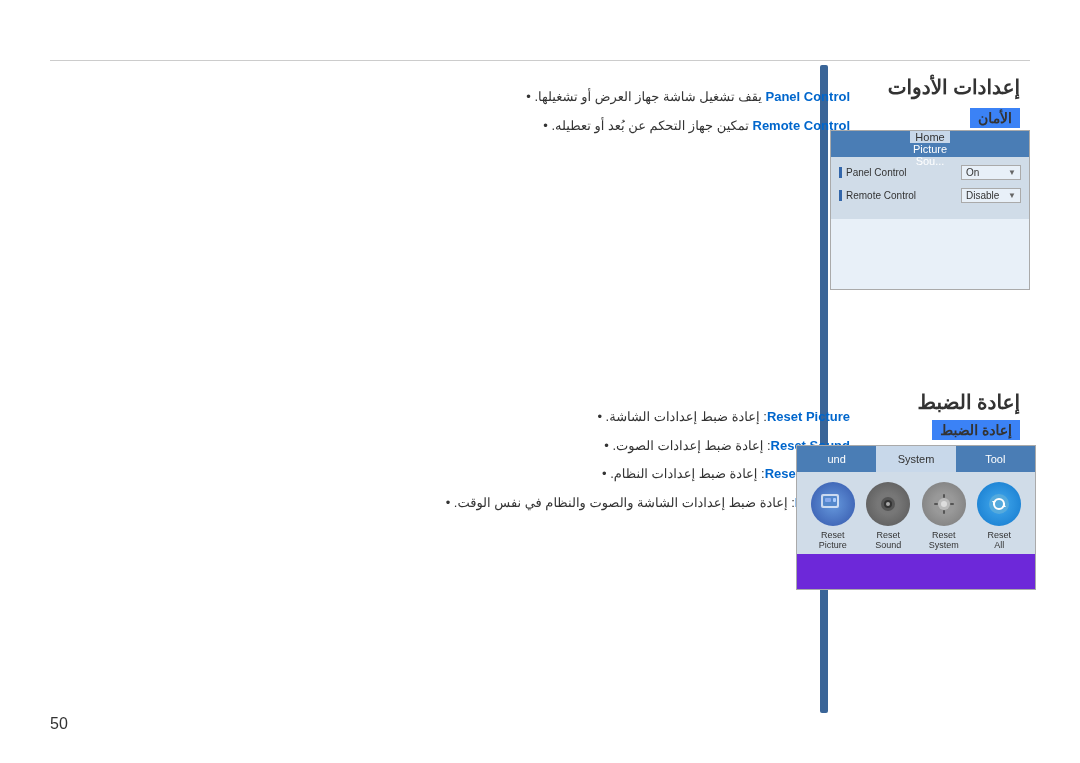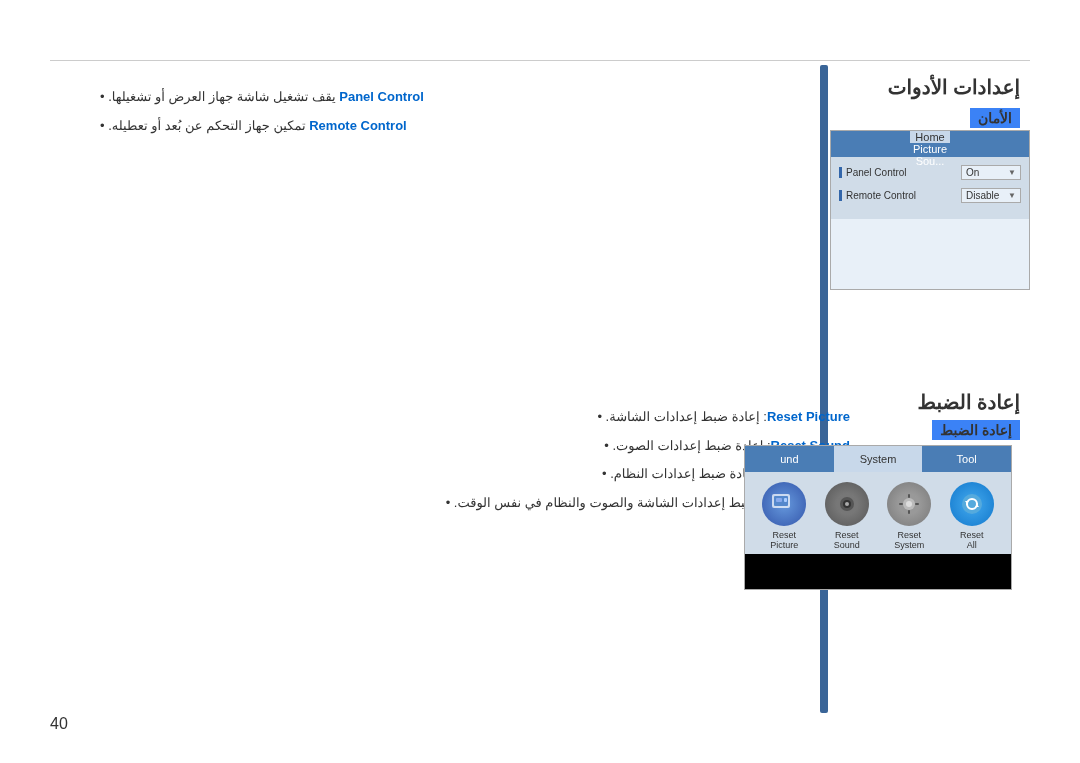--- a/index.html
+++ b/index.html
@@ -58,21 +58,21 @@
       right: 60px;
     }
 
     
     .left-text-section1 {
       position: absolute;
       top: 85px;
       left: 100px;
       right: 230px;
       direction: rtl;
-      text-align: left;
+      text-align: right;
       font-size: 13px;
       color: #333;
       line-height: 1.8;
     }
 
     .left-text-section1 .item {
       display: block;
       margin-bottom: 6px;
     }
 
@@ -193,24 +193,24 @@
 
     .left-text-section2 .item .label-blue {
       color: #0066CC;
       font-weight: bold;
     }
 
     
     .screenshot-box2 {
       position: absolute;
       top: 445px;
-      right: 68px;
-      width: 268px;
+      right: 44px;
+      width: 240px;
       height: 145px;
-      background: #000000;
+      background: #6d28d9;
       border: 1px solid #aaa;
       overflow: hidden;
     }
 
     .screenshot-box2 .tab-bar {
       display: flex;
       background: #4a7db5;
       height: 26px;
       align-items: center;
     }
@@ -280,21 +280,21 @@
       border-radius: 2px;
     }
   </style>
 </head>
 <body>
 
 <div class="top-divider"></div>
 
 <div class="vertical-divider"></div>
 
-<div class="page-number">40</div>
+<div class="page-number">50</div>
 
 <div class="section-title-right">إعدادات الأدوات</div>
 
 <div class="section-subtitle-yellow subtitle-1">الأمان</div>
 
 <div class="left-text-section1">
   <span class="item">
     <span class="label-blue">Panel Control</span>
     <span>يقف تشغيل شاشة جهاز العرض أو تشغيلها.</span> •
   </span>

